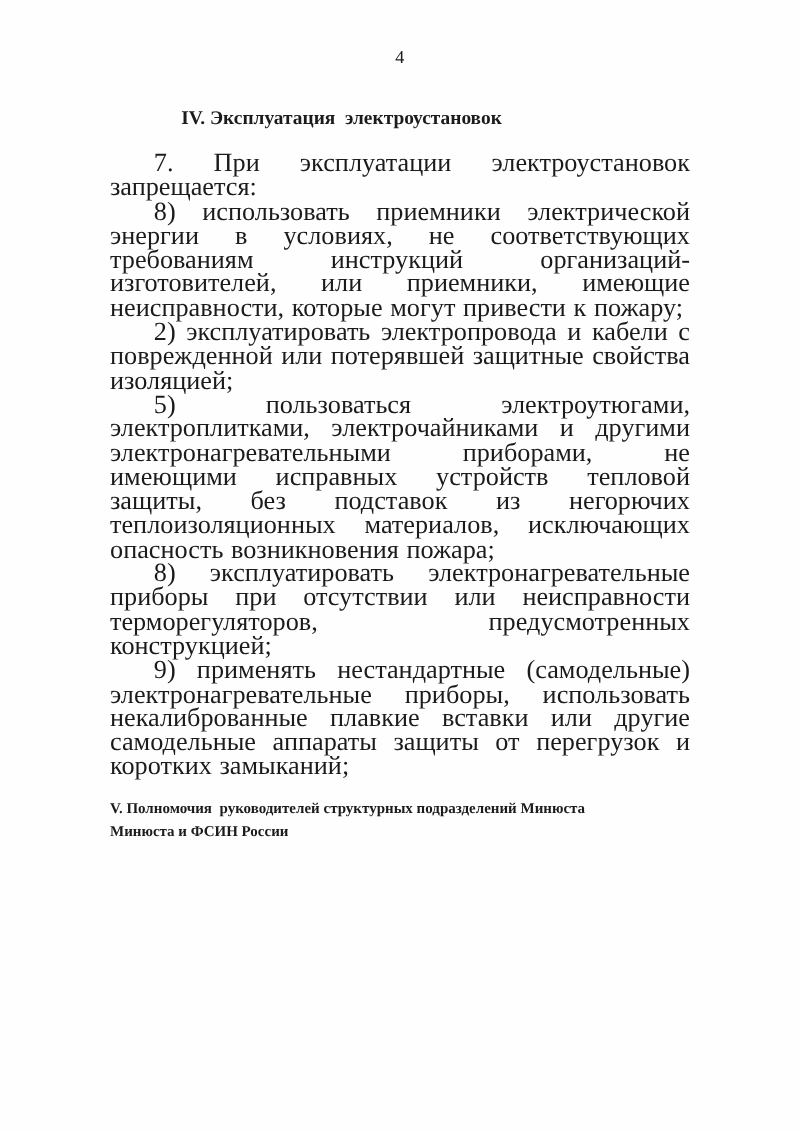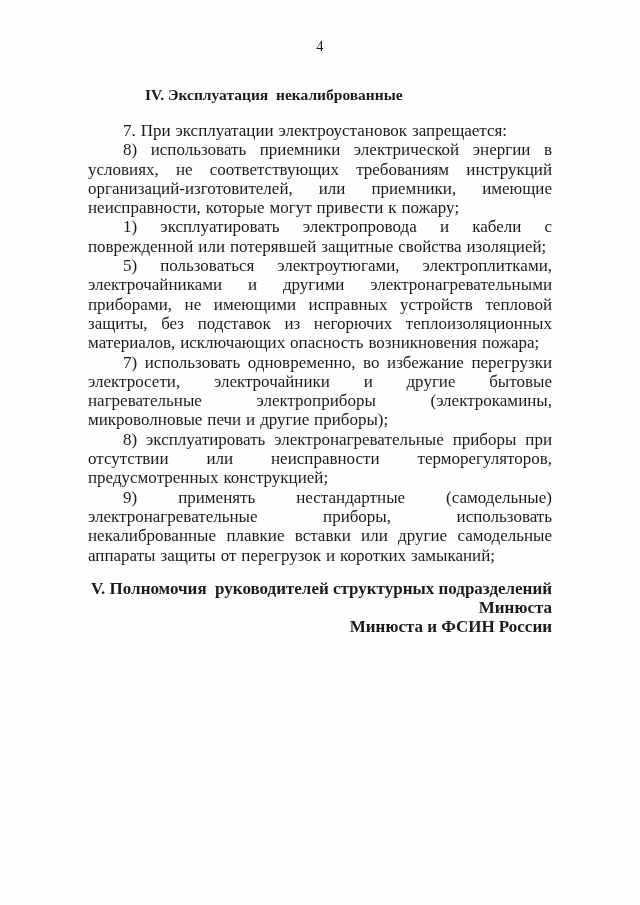--- a/index.html
+++ b/index.html
@@ -26,52 +26,51 @@
   }
   .heading-iv {
     margin: 31px 0 0 57px;
     font-size: 15.5px;
     font-weight: bold;
     line-height: 19px;
     white-space: pre-wrap;
   }
   .heading-v {
     margin: 14px 0 0 0;
-    font-size: 17px;
+    font-size: 12px;
     font-weight: bold;
-    text-align: right;
+    text-align: left;
     line-height: 19.3px;
     white-space: pre-wrap;
   }
   .para-block {
     margin-top: 17px;
   }
   p.body-para {
     margin: 0;
-    font-size: 17px;
+    font-size: 21px;
     line-height: 19.3px;
     text-align: justify;
     text-indent: 35px;
     word-spacing: 0.04em;
   }
 </style>
 </head>
 <body>
 
 <div class="page">
 
   <div class="page-number">4</div>
 
-  <h1 class="heading-iv">IV. Эксплуатация  некалиброванные</h1>
+  <h1 class="heading-iv">IV. Эксплуатация  электроустановок</h1>
 
   <div class="para-block">
     <p class="body-para">7. При эксплуатации  электроустановок запрещается:</p>
     <p class="body-para">8) использовать приемники электрической энергии в условиях, не соответствующих требованиям инструкций организаций-изготовителей, или приемники, имеющие неисправности, которые могут привести к пожару;</p>
-    <p class="body-para">1) эксплуатировать  электропровода и  кабели с поврежденной или потерявшей защитные свойства изоляцией;</p>
+    <p class="body-para">2) эксплуатировать  электропровода и  кабели с поврежденной или потерявшей защитные свойства изоляцией;</p>
     <p class="body-para">5) пользоваться электроутюгами, электроплитками, электрочайниками и другими электронагревательными приборами, не имеющими исправных устройств тепловой защиты, без подставок из негорючих теплоизоляционных материалов, исключающих опасность возникновения пожара;</p>
-    <p class="body-para">7) использовать одновременно, во избежание перегрузки электросети, электрочайники  и другие бытовые нагревательные электроприборы (электрокамины, микроволновые печи и другие приборы);</p>
     <p class="body-para">8) эксплуатировать электронагревательные приборы при отсутствии или неисправности терморегуляторов, предусмотренных конструкцией;</p>
     <p class="body-para">9) применять нестандартные (самодельные) электронагревательные приборы, использовать некалиброванные плавкие вставки или другие самодельные аппараты защиты от перегрузок и коротких замыканий;</p>
   </div>
 
   <h2 class="heading-v"><span>V. Полномочия  руководителей структурных подразделений Минюста</span><br><span>Минюста и ФСИН России</span></h2>
 
 </div>
 
 </body></html>

